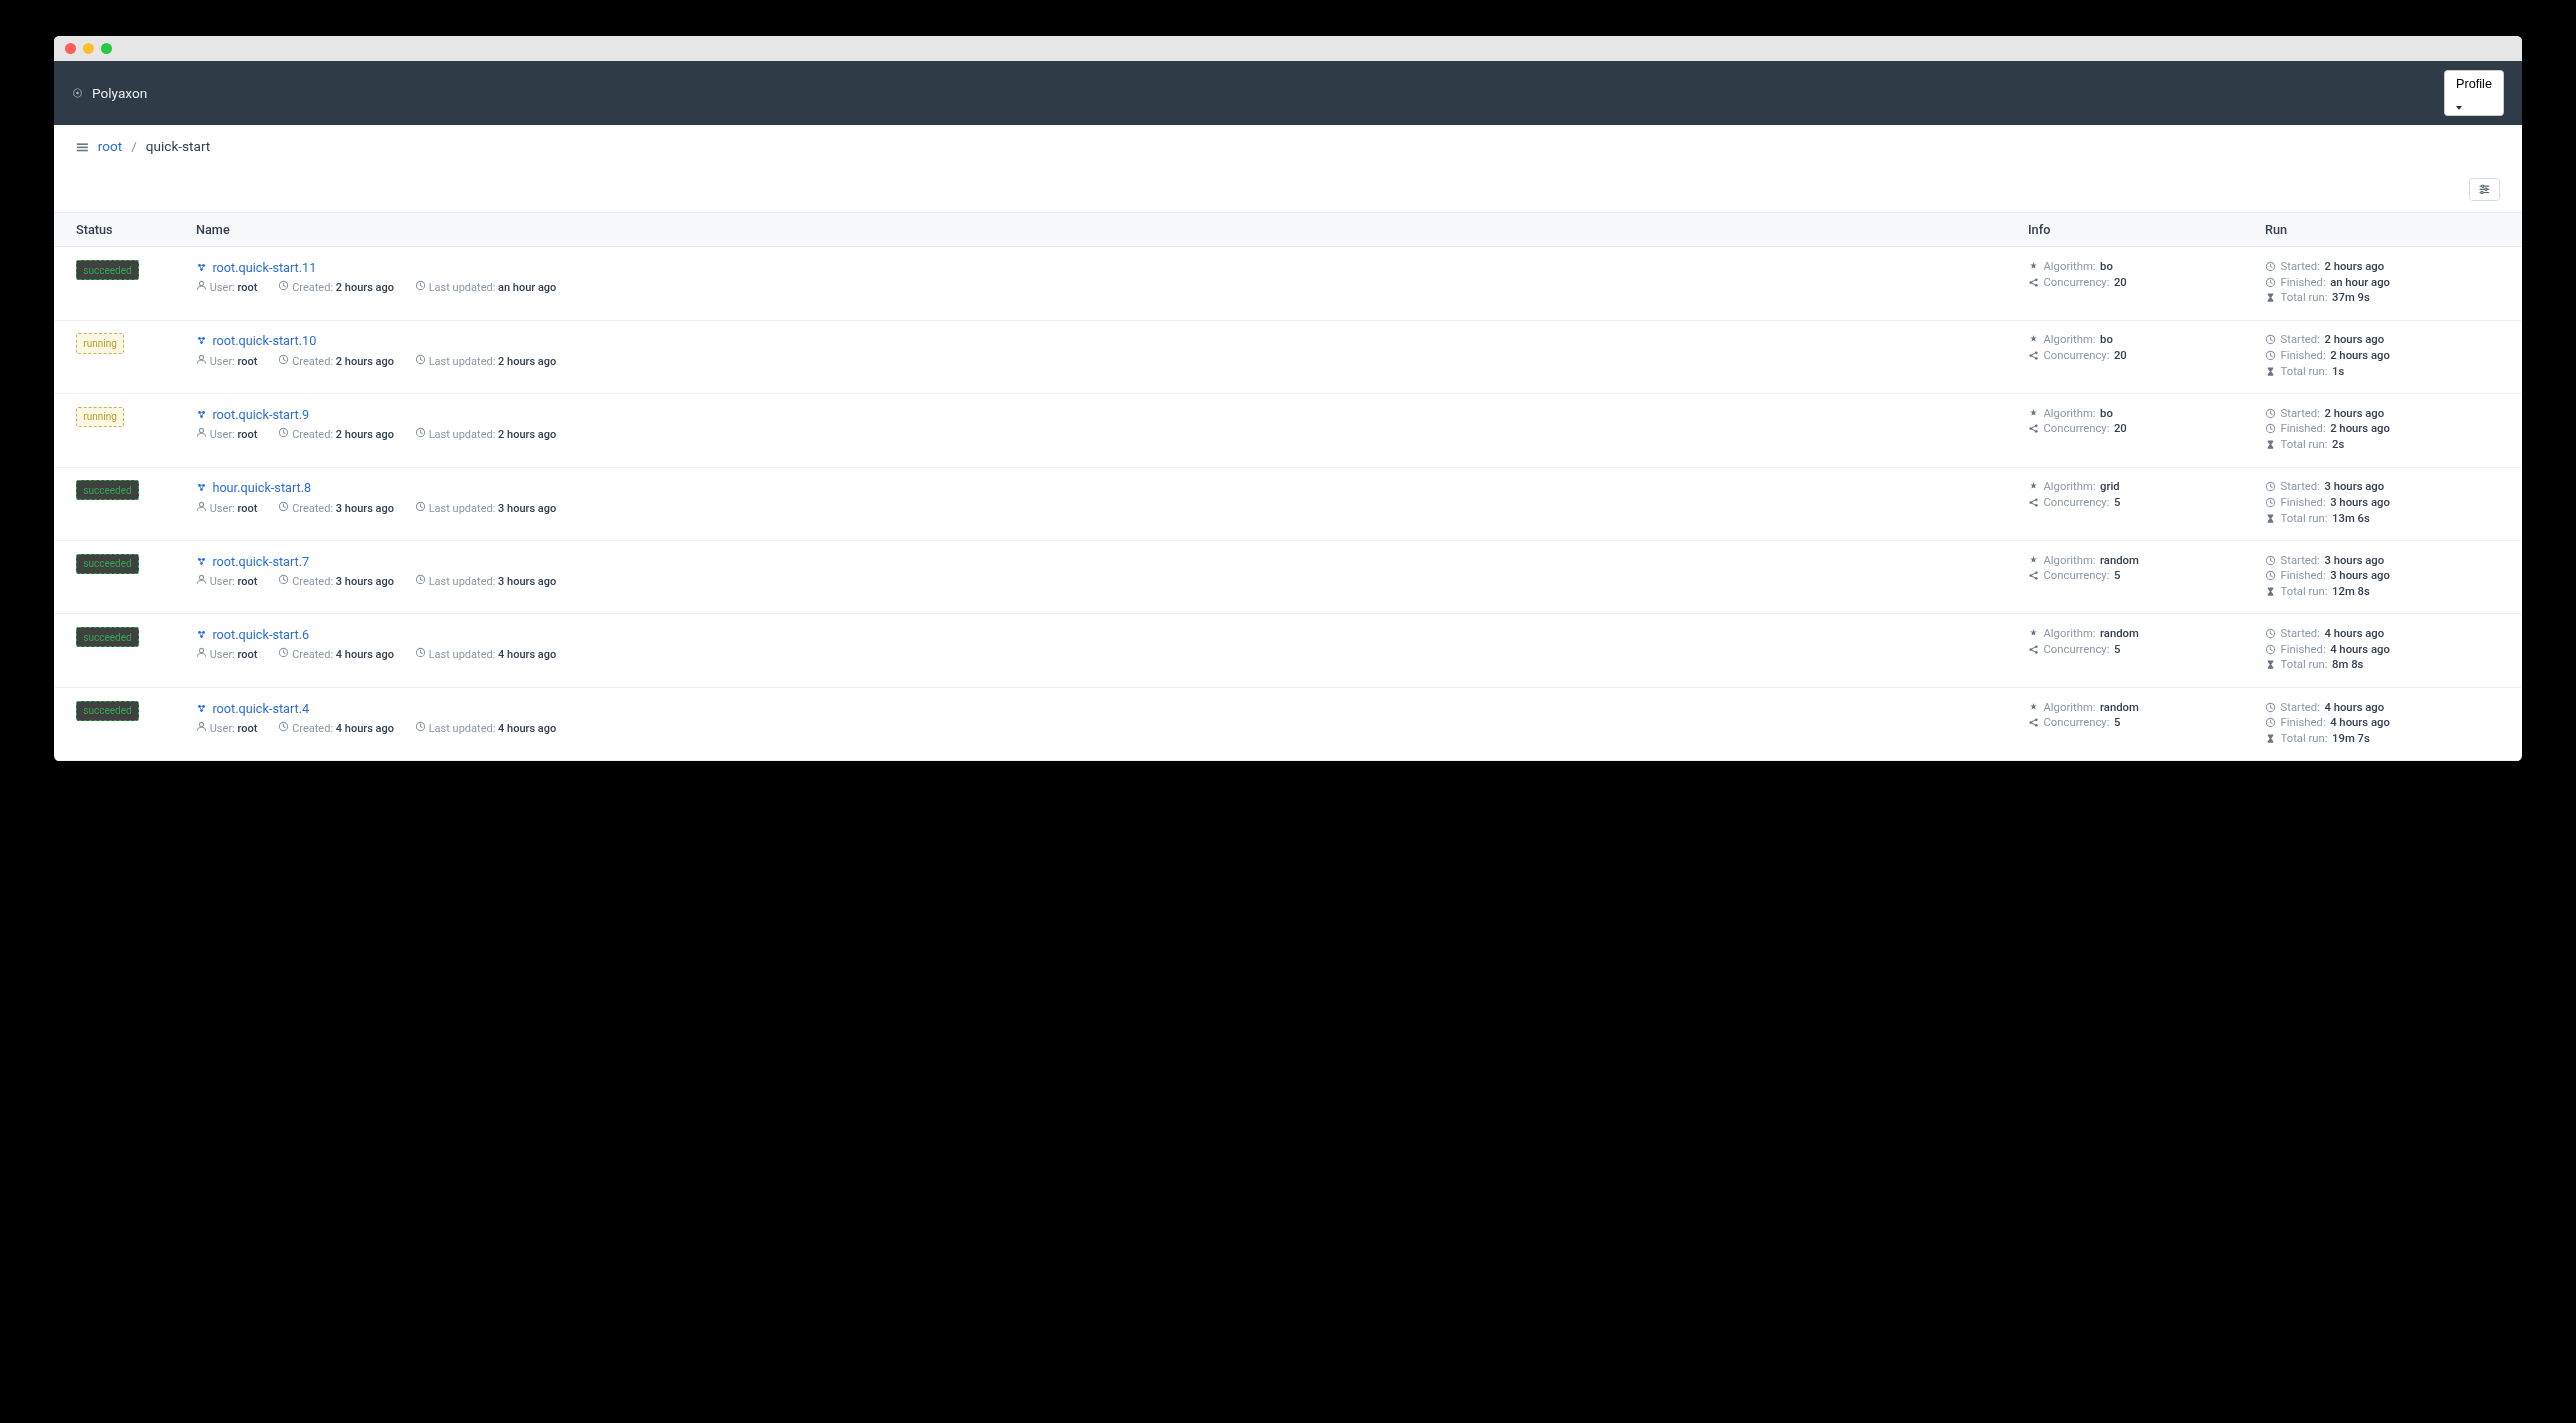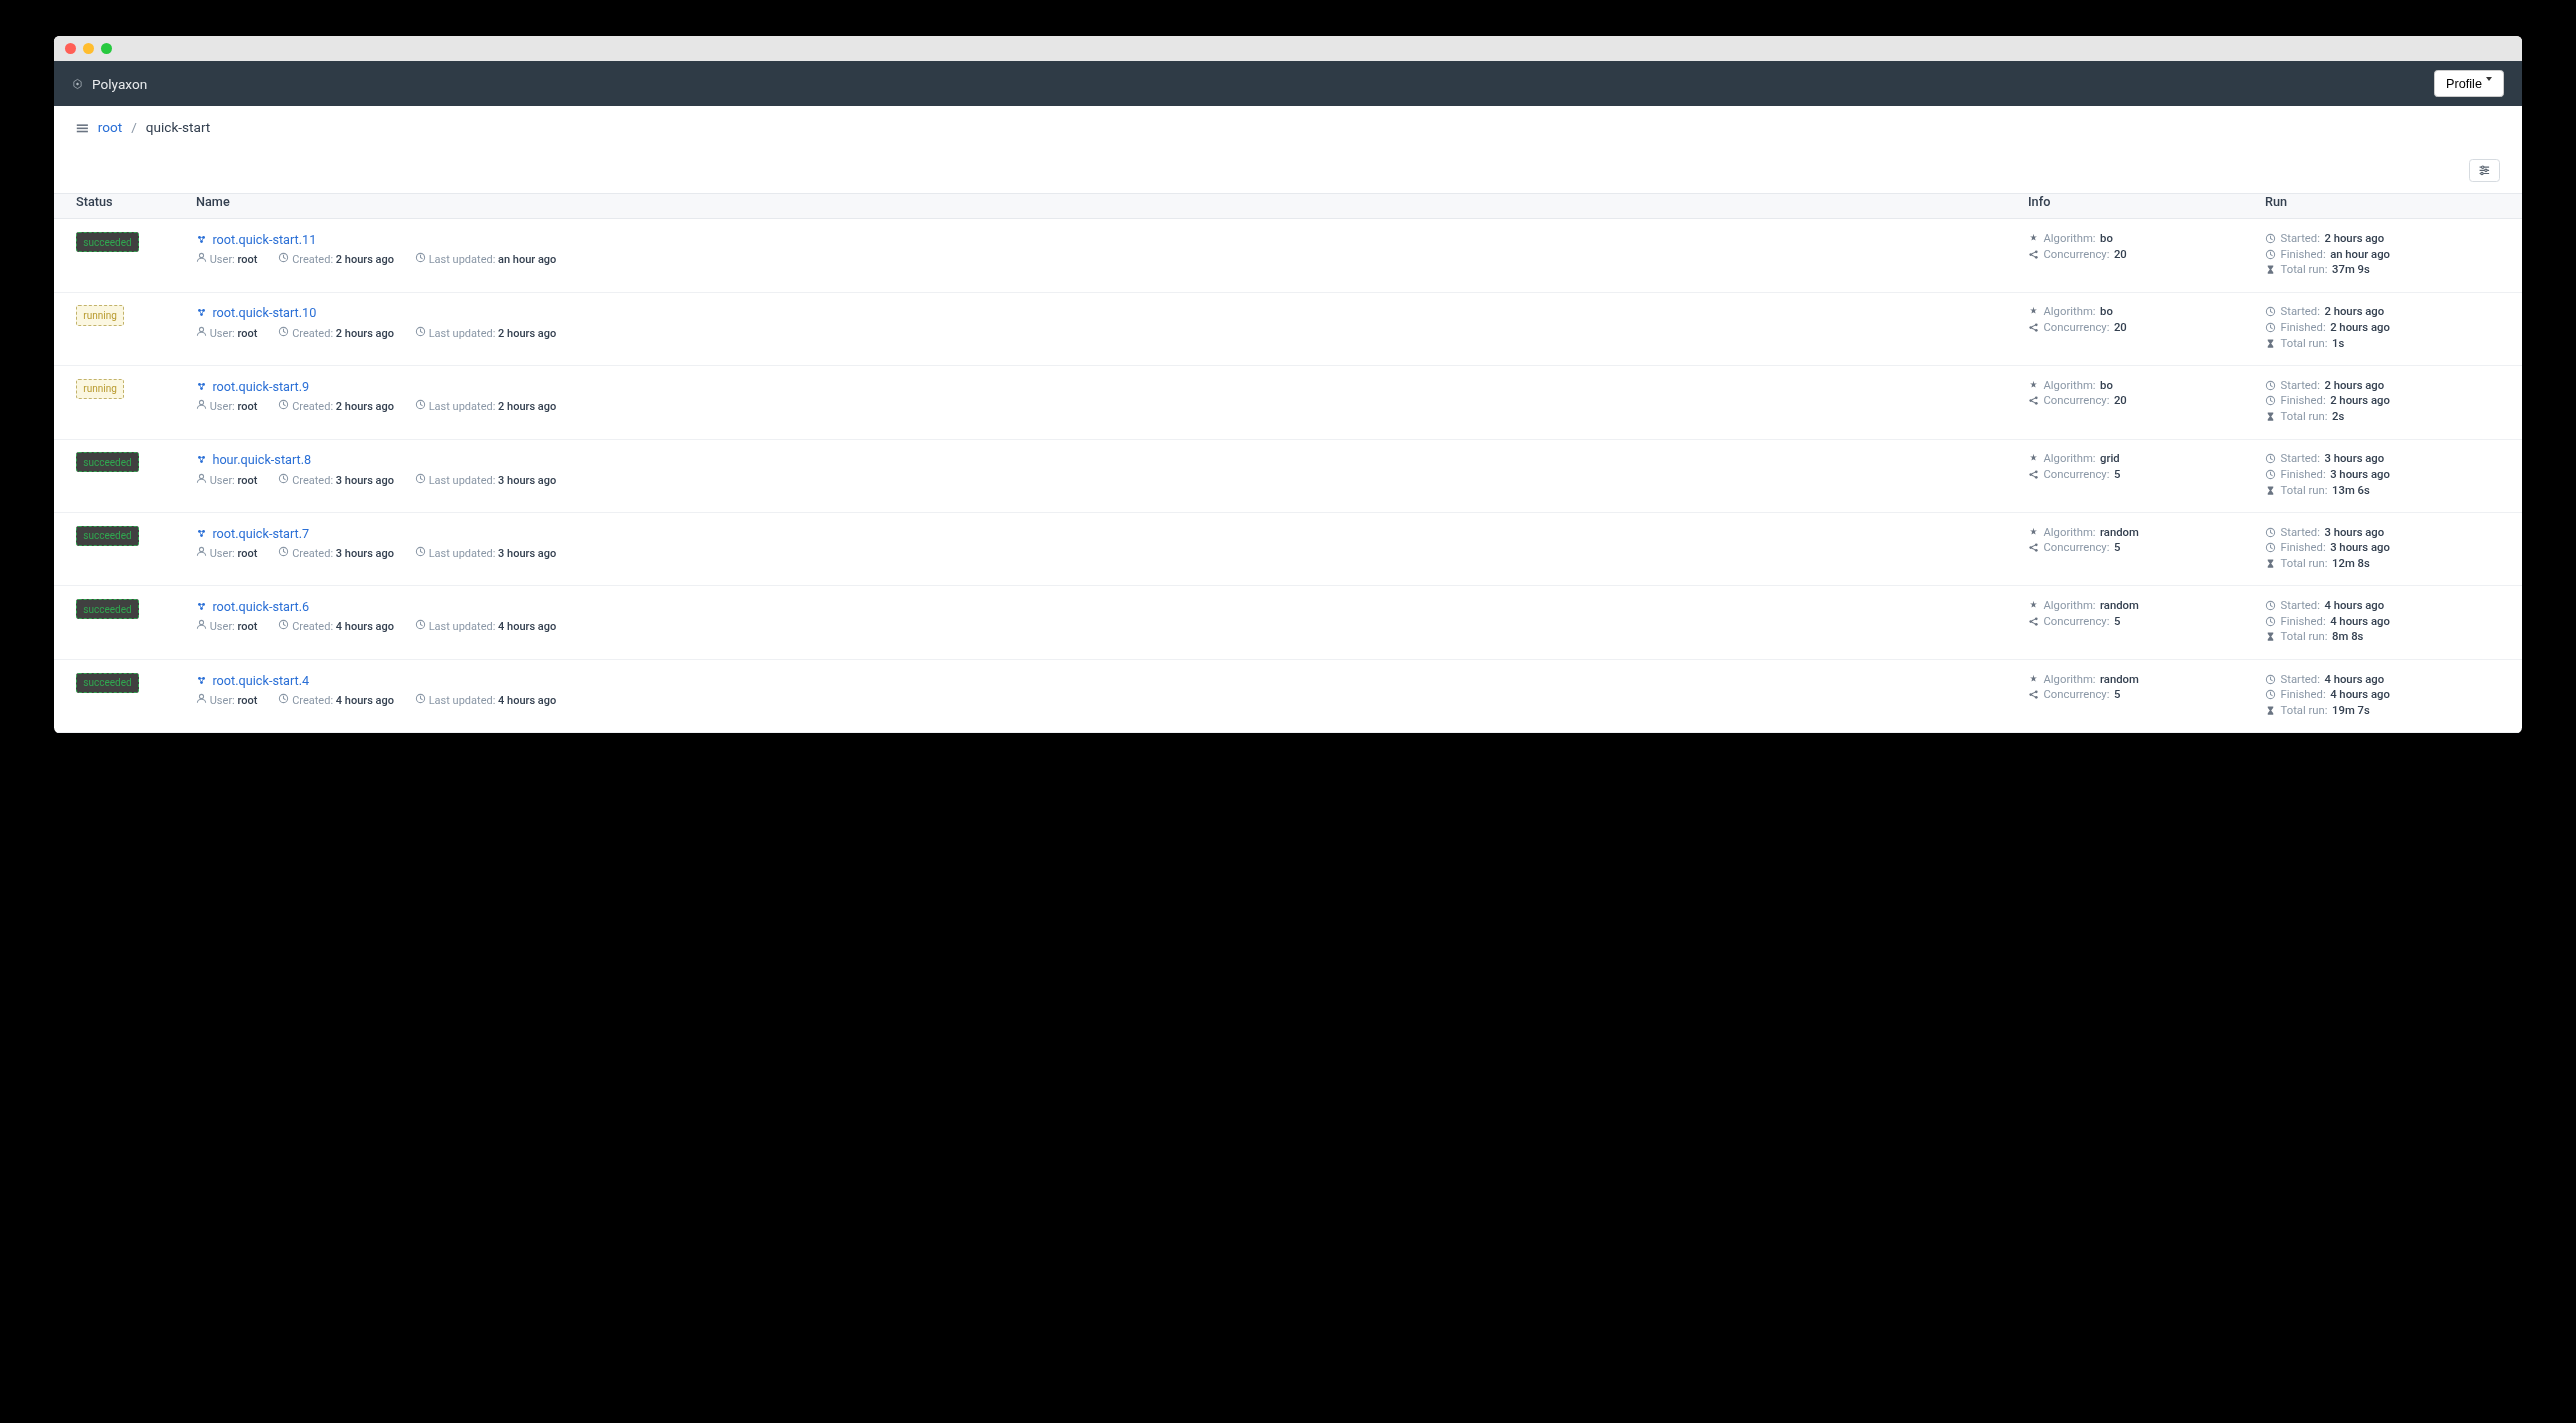--- a/index.html
+++ b/index.html
@@ -37,21 +37,22 @@
 .brand svg { width: 20px; height: 20px; }
 .profile-btn {
   background: #fff;
   border: 0.9px solid #ccc;
   border-radius: 3.6px;
   padding: 5.4px 11px;
   font-size: 12.7px;
   cursor: pointer;
   display: inline-flex;
   align-items: flex-start;
-  gap: 4px;
+  gap: 15px;
+  flex-direction: column;
 }
 .caret-down { display:inline-block; width:0; height:0; border-left:3.6px solid transparent; border-right:3.6px solid transparent; border-top:4.5px solid #333; }
 .breadcrumb-bar {
   padding: 12.7px 22px;
   font-size: 13.6px;
   color: #344050;
   display: flex;
   align-items: center;
   gap: 9px;
 }
@@ -95,20 +96,21 @@
   gap: 11px;
   padding: 0 22px;
 }
 .list-header {
   background: #f7f8fa;
   border-top: 0.9px solid #e6e9ed;
   border-bottom: 0.9px solid #e6e9ed;
   font-size: 12.7px;
   color: #344050;
   font-weight: 500;
+  padding-top: 9px;
   padding-bottom: 9px;
 }
 .row {
   border-bottom: 0.9px solid #eef0f3;
   padding-top: 12.7px;
   padding-bottom: 12.7px;
   font-size: 11.8px;
   color: #4b5663;
 }
 .badge {

